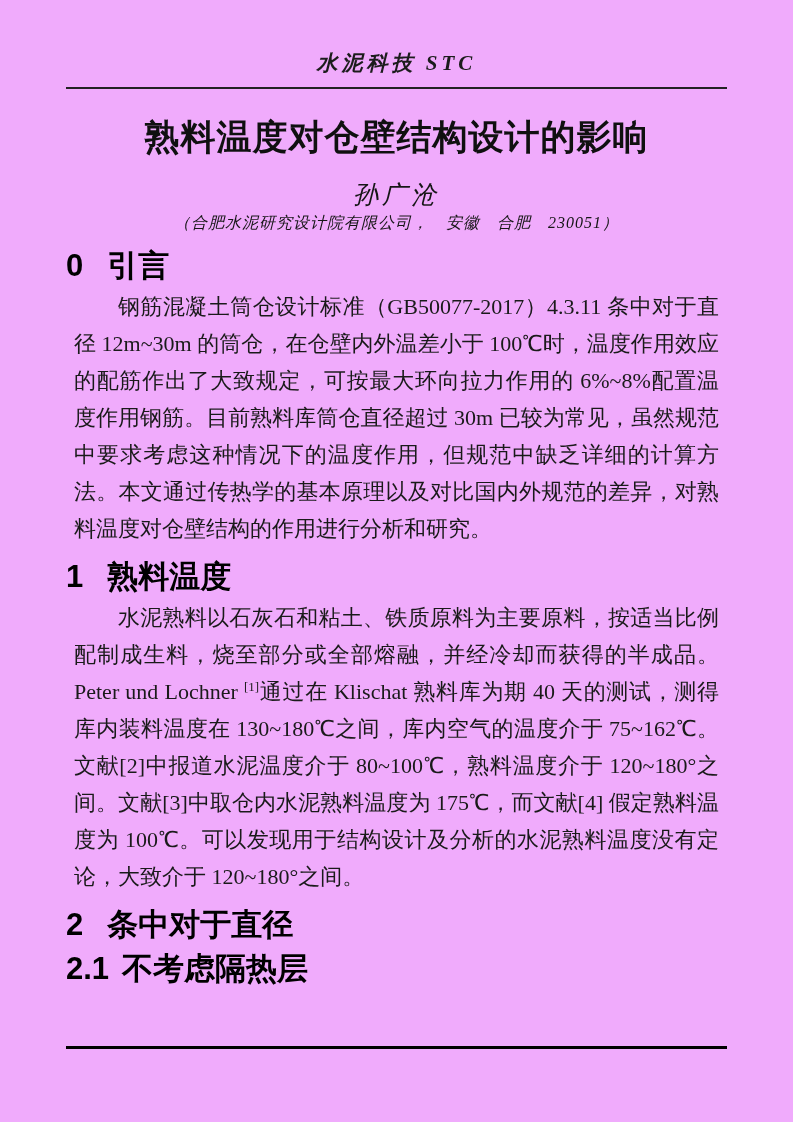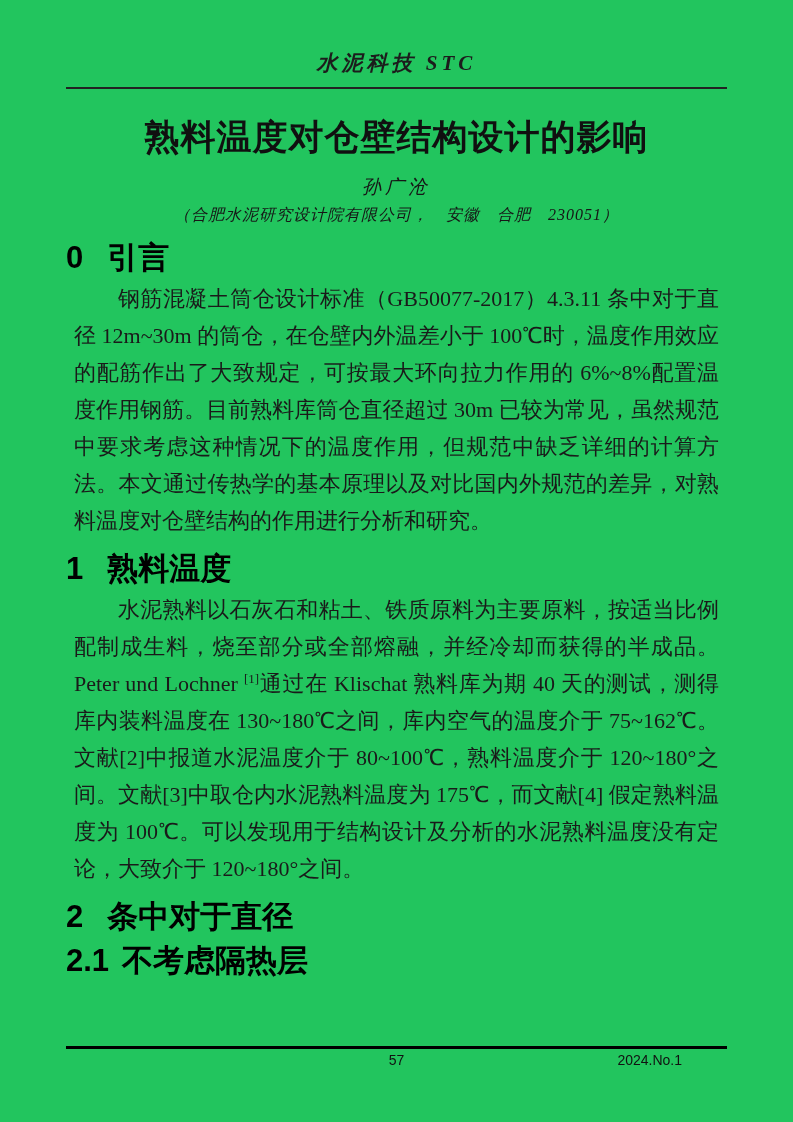--- a/index.html
+++ b/index.html
@@ -1,21 +1,21 @@
 <!DOCTYPE html>
 <html lang="zh"><head>
 <meta charset="utf-8">
 <style>
   html, body { margin: 0; padding: 0; background: #ffffff; }
   .page {
     position: relative;
     width: 793px;
     height: 1122px;
     margin: 0 auto;
-    background: #22c55e;
+    background: #f0abfc;
     box-sizing: border-box;
     padding: 0 66px;
     color: #161616;
     font-family: "Liberation Serif", serif;
     overflow: hidden;
   }
   
   .journal-name {
     padding-top: 50px;
     text-align: center;
@@ -36,23 +36,23 @@
     margin: 26px 0 0 0;
     text-align: center;
     font-family: "Liberation Sans", sans-serif;
     font-size: 35px;
     line-height: 44px;
     font-weight: bold;
     letter-spacing: 1px;
     color: #101010;
   }
   .author-name {
-    margin-top: 16px;
+    margin-top: 24px;
     text-align: center;
-    font-size: 19px;
+    font-size: 25px;
     line-height: 24px;
     font-style: italic;
     letter-spacing: 4px;
   }
   .affiliation {
     margin-top: 2px;
     text-align: center;
     font-size: 16px;
     line-height: 27px;
     font-style: italic;
@@ -139,19 +139,15 @@
   </section>
 
   <section>
     <h2 class="sec-heading subsec">
       <span class="sec-num">2.1</span><span>不考虑隔热层</span>
     </h2>
   </section>
 
   <footer class="page-footer">
     <hr class="footer-rule">
-    <div class="footer-row">
-      <span class="page-num">57</span>
-      <span class="issue-label">2024.No.1</span>
-    </div>
   </footer>
 
 </div>
 
 </body></html>

